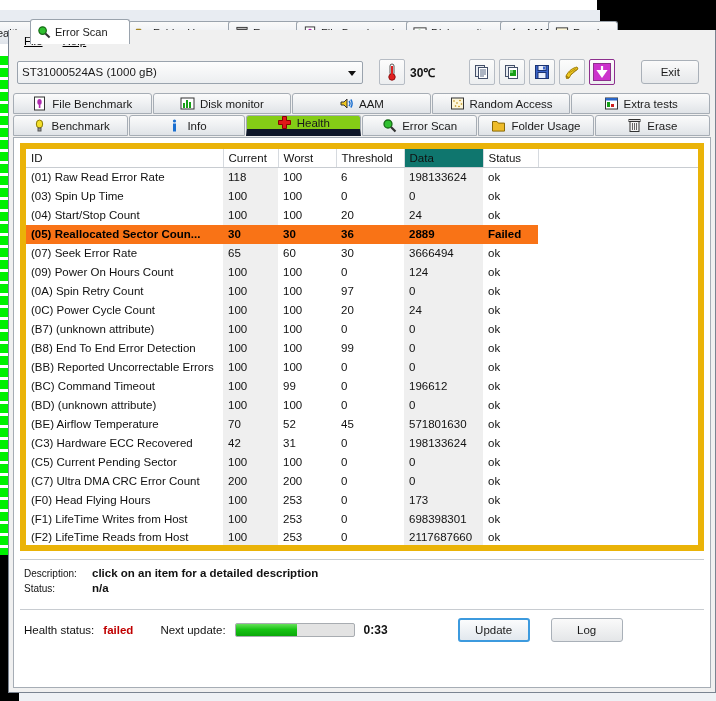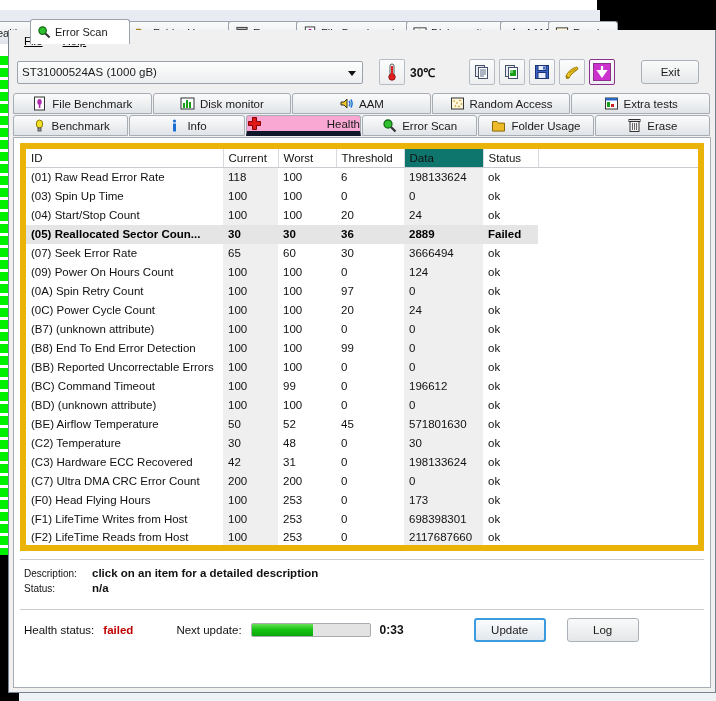--- a/index.html
+++ b/index.html
@@ -118,22 +118,22 @@
   .tabrow { display: flex; height: 21px; position: relative; }
   .tabrow.row2 { margin-top: 1px; }
   .tab {
     flex: 1 1 0; height: 21px; margin-right: 1px;
     background: linear-gradient(to bottom,#fbfbfb 0%,#eef0f2 50%,#e0e3e7 100%);
     border: 1px solid #a6adb5; border-radius: 3px 3px 0 0;
     display: flex; align-items: center; justify-content: center; gap: 5px;
     font-size: 11.5px; color: #1a1a1a; white-space: nowrap; overflow: hidden;
   }
   .tab.active {
-    background: #f9a8d4; border-bottom: 5px solid #0f172a;
-    position: relative; z-index: 4; justify-content: space-between;
+    background: #84cc16; border-bottom: 7px solid #0f172a;
+    position: relative; z-index: 4;
   }
   .tab-ico { width: 15px; height: 15px; flex: 0 0 15px; position: relative; }
 
   
   #panel {
     flex: 1 1 auto; margin: 0 4px 4px 4px;
     background: #ffffff; border: 1px solid #a6adb5;
     border-top: 1px solid #a6adb5;
     display: flex; flex-direction: column;
   }
@@ -154,21 +154,21 @@
     height: 19px;
   }
   #smart-table th:last-child { border-right: none; }
   #smart-table td {
     padding: 1px 5px; font-size: 11.5px; color: #111;
     height: 19px; white-space: nowrap; overflow: hidden;
     text-overflow: ellipsis;
   }
   #smart-table td.shade { background: #efefef; }
   #smart-table tr.failed td {
-    background: #e5e5e5; font-weight: bold; color: #000;
+    background: #f97316; font-weight: bold; color: #000;
   }
   #smart-table tr.failed td.tail { background: #ffffff; font-weight: normal; }
 
   
   #desc-sep { height:1px; background:#c8ccd1; margin: 8px 6px 0 6px; }
   #desc-block { padding: 7px 6px 6px 10px; }
   .desc-row { display: flex; align-items: baseline; margin-bottom: 3px; }
   .desc-label { width: 68px; font-size: 10px; color: #111; }
   .desc-value { font-size: 11.5px; font-weight: bold; color: #111; }
 
@@ -651,42 +651,42 @@
               <td>(BD) (unknown attribute)</td>
               <td class="shade">100</td>
               <td>100</td>
               <td>0</td>
               <td class="shade">0</td>
               <td>ok</td>
               <td class="tail"></td>
             </tr>
             <tr>
               <td>(BE) Airflow Temperature</td>
-              <td class="shade">50</td>
+              <td class="shade">70</td>
               <td>52</td>
               <td>45</td>
               <td class="shade">571801630</td>
               <td>ok</td>
               <td class="tail"></td>
             </tr>
             <tr>
-              <td>(C2) Temperature</td>
-              <td class="shade">30</td>
-              <td>48</td>
-              <td>0</td>
-              <td class="shade">30</td>
-              <td>ok</td>
-              <td class="tail"></td>
-            </tr>
-            <tr>
               <td>(C3) Hardware ECC Recovered</td>
               <td class="shade">42</td>
               <td>31</td>
               <td>0</td>
               <td class="shade">198133624</td>
+              <td>ok</td>
+              <td class="tail"></td>
+            </tr>
+            <tr>
+              <td>(C5) Current Pending Sector</td>
+              <td class="shade">100</td>
+              <td>100</td>
+              <td>0</td>
+              <td class="shade">0</td>
               <td>ok</td>
               <td class="tail"></td>
             </tr>
             <tr>
               <td>(C7) Ultra DMA CRC Error Count</td>
               <td class="shade">200</td>
               <td>200</td>
               <td>0</td>
               <td class="shade">0</td>
               <td>ok</td>
@@ -732,21 +732,21 @@
       <div class="desc-row">
         <span class="desc-label">Status:</span>
         <span class="desc-value">n/a</span>
       </div>
     </div>
 
     <div id="status-sep"></div>
     <div id="status-bar">
       <span class="sb-label">Health status:</span>
       <span id="health-val" style="color: rgb(192, 0, 0);">failed</span>
-      <span class="sb-label" style="margin-left:34px">Next update:</span>
+      <span class="sb-label" style="margin-left:18px">Next update:</span>
       <div id="progress">
         <div id="progress-fill" style="width: 52%;"></div>
       </div>
       <span id="countdown">0:33</span>
       <div id="btn-update-wrap">
         <div class="action-btn focused">
           <span>Update</span>
         </div>
       </div>
       <div id="btn-log-wrap">

